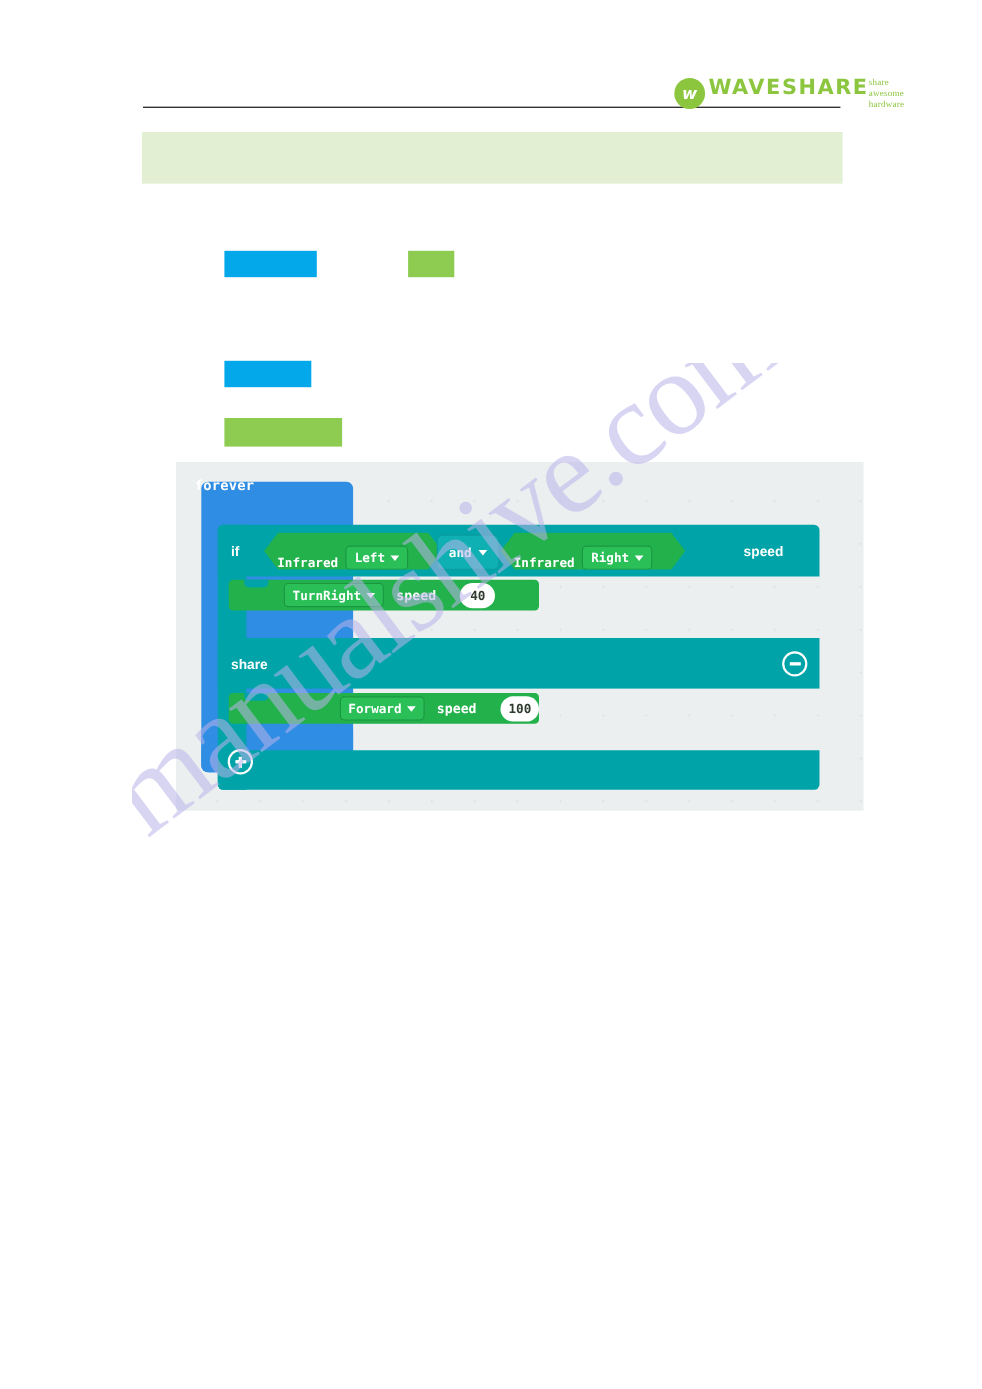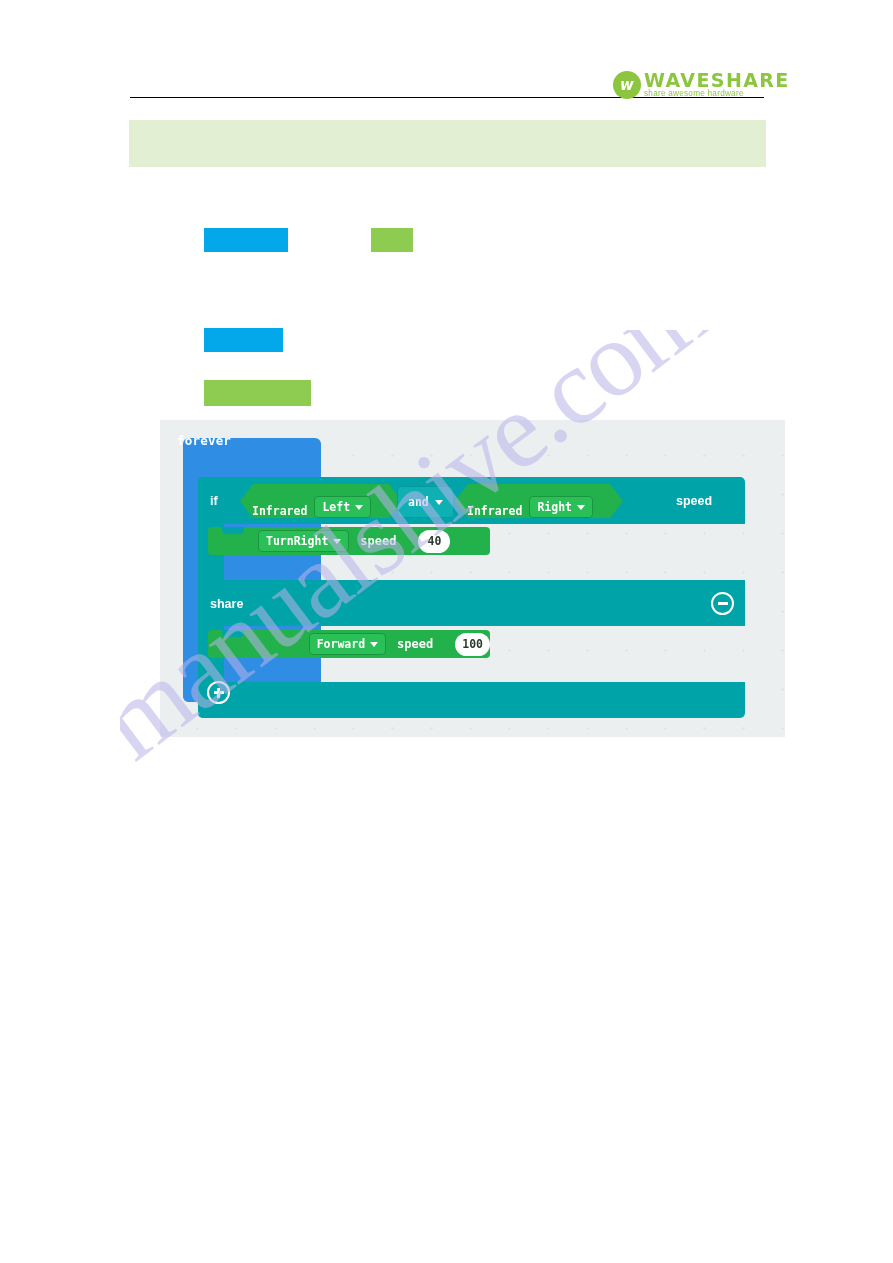--- a/index.html
+++ b/index.html
@@ -66,33 +66,33 @@
     font-family: "DejaVu Sans", sans-serif;
     font-size: 15px;
     font-style: italic;
     font-weight: 700;
     color: #ffffff;
     line-height: 1;
   }
   .logo-txt {
     margin-left: 3px;
     display: flex;
-    flex-direction: column;
+    flex-direction: row;
     justify-content: center;
   }
   .logo-name {
     font-family: "DejaVu Sans", sans-serif;
     font-size: 19px;
     font-weight: 700;
     letter-spacing: 1.4px;
     color: #8cc63f;
     line-height: 18px;
   }
   .logo-tag {
-    font-family: Liberation Sans, sans-serif;
+    font-family: Liberation Serif, serif;
     font-size: 8.2px;
     letter-spacing: .25px;
     color: #8cc63f;
     line-height: 10px;
   }
   .rule {
     position: absolute;
     left: 130px;
     top: 97px;
     width: 634px;

